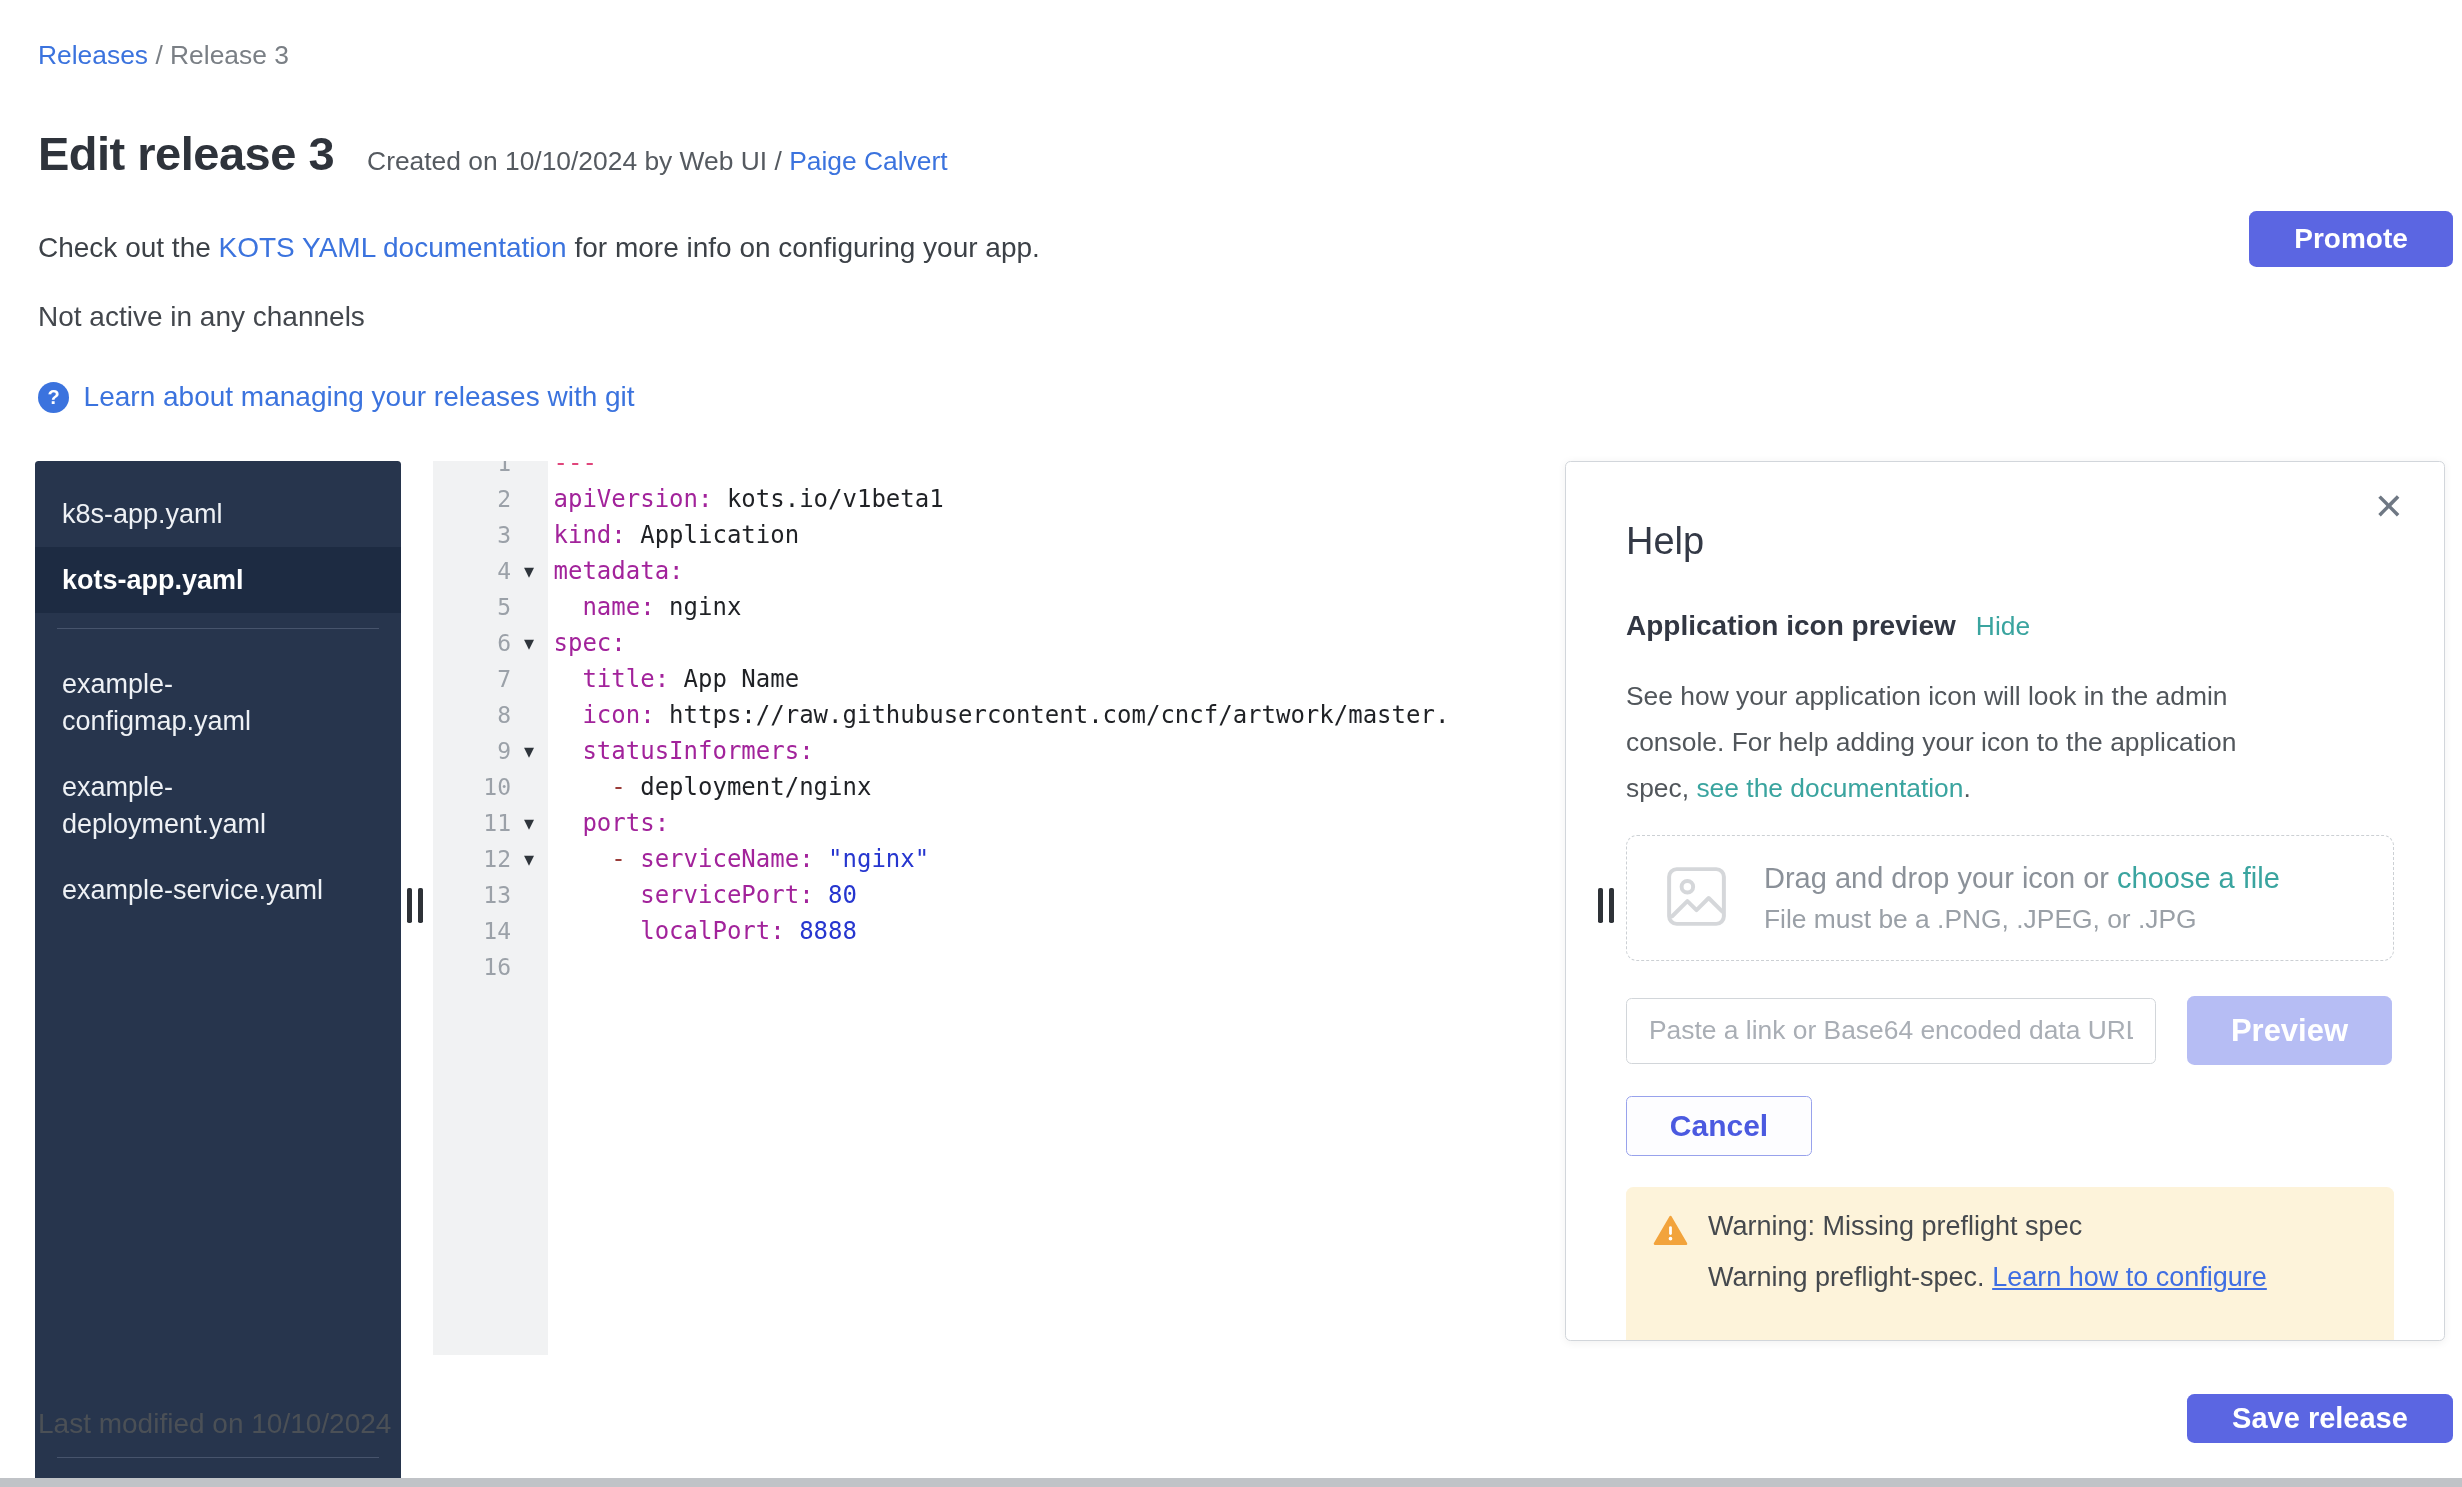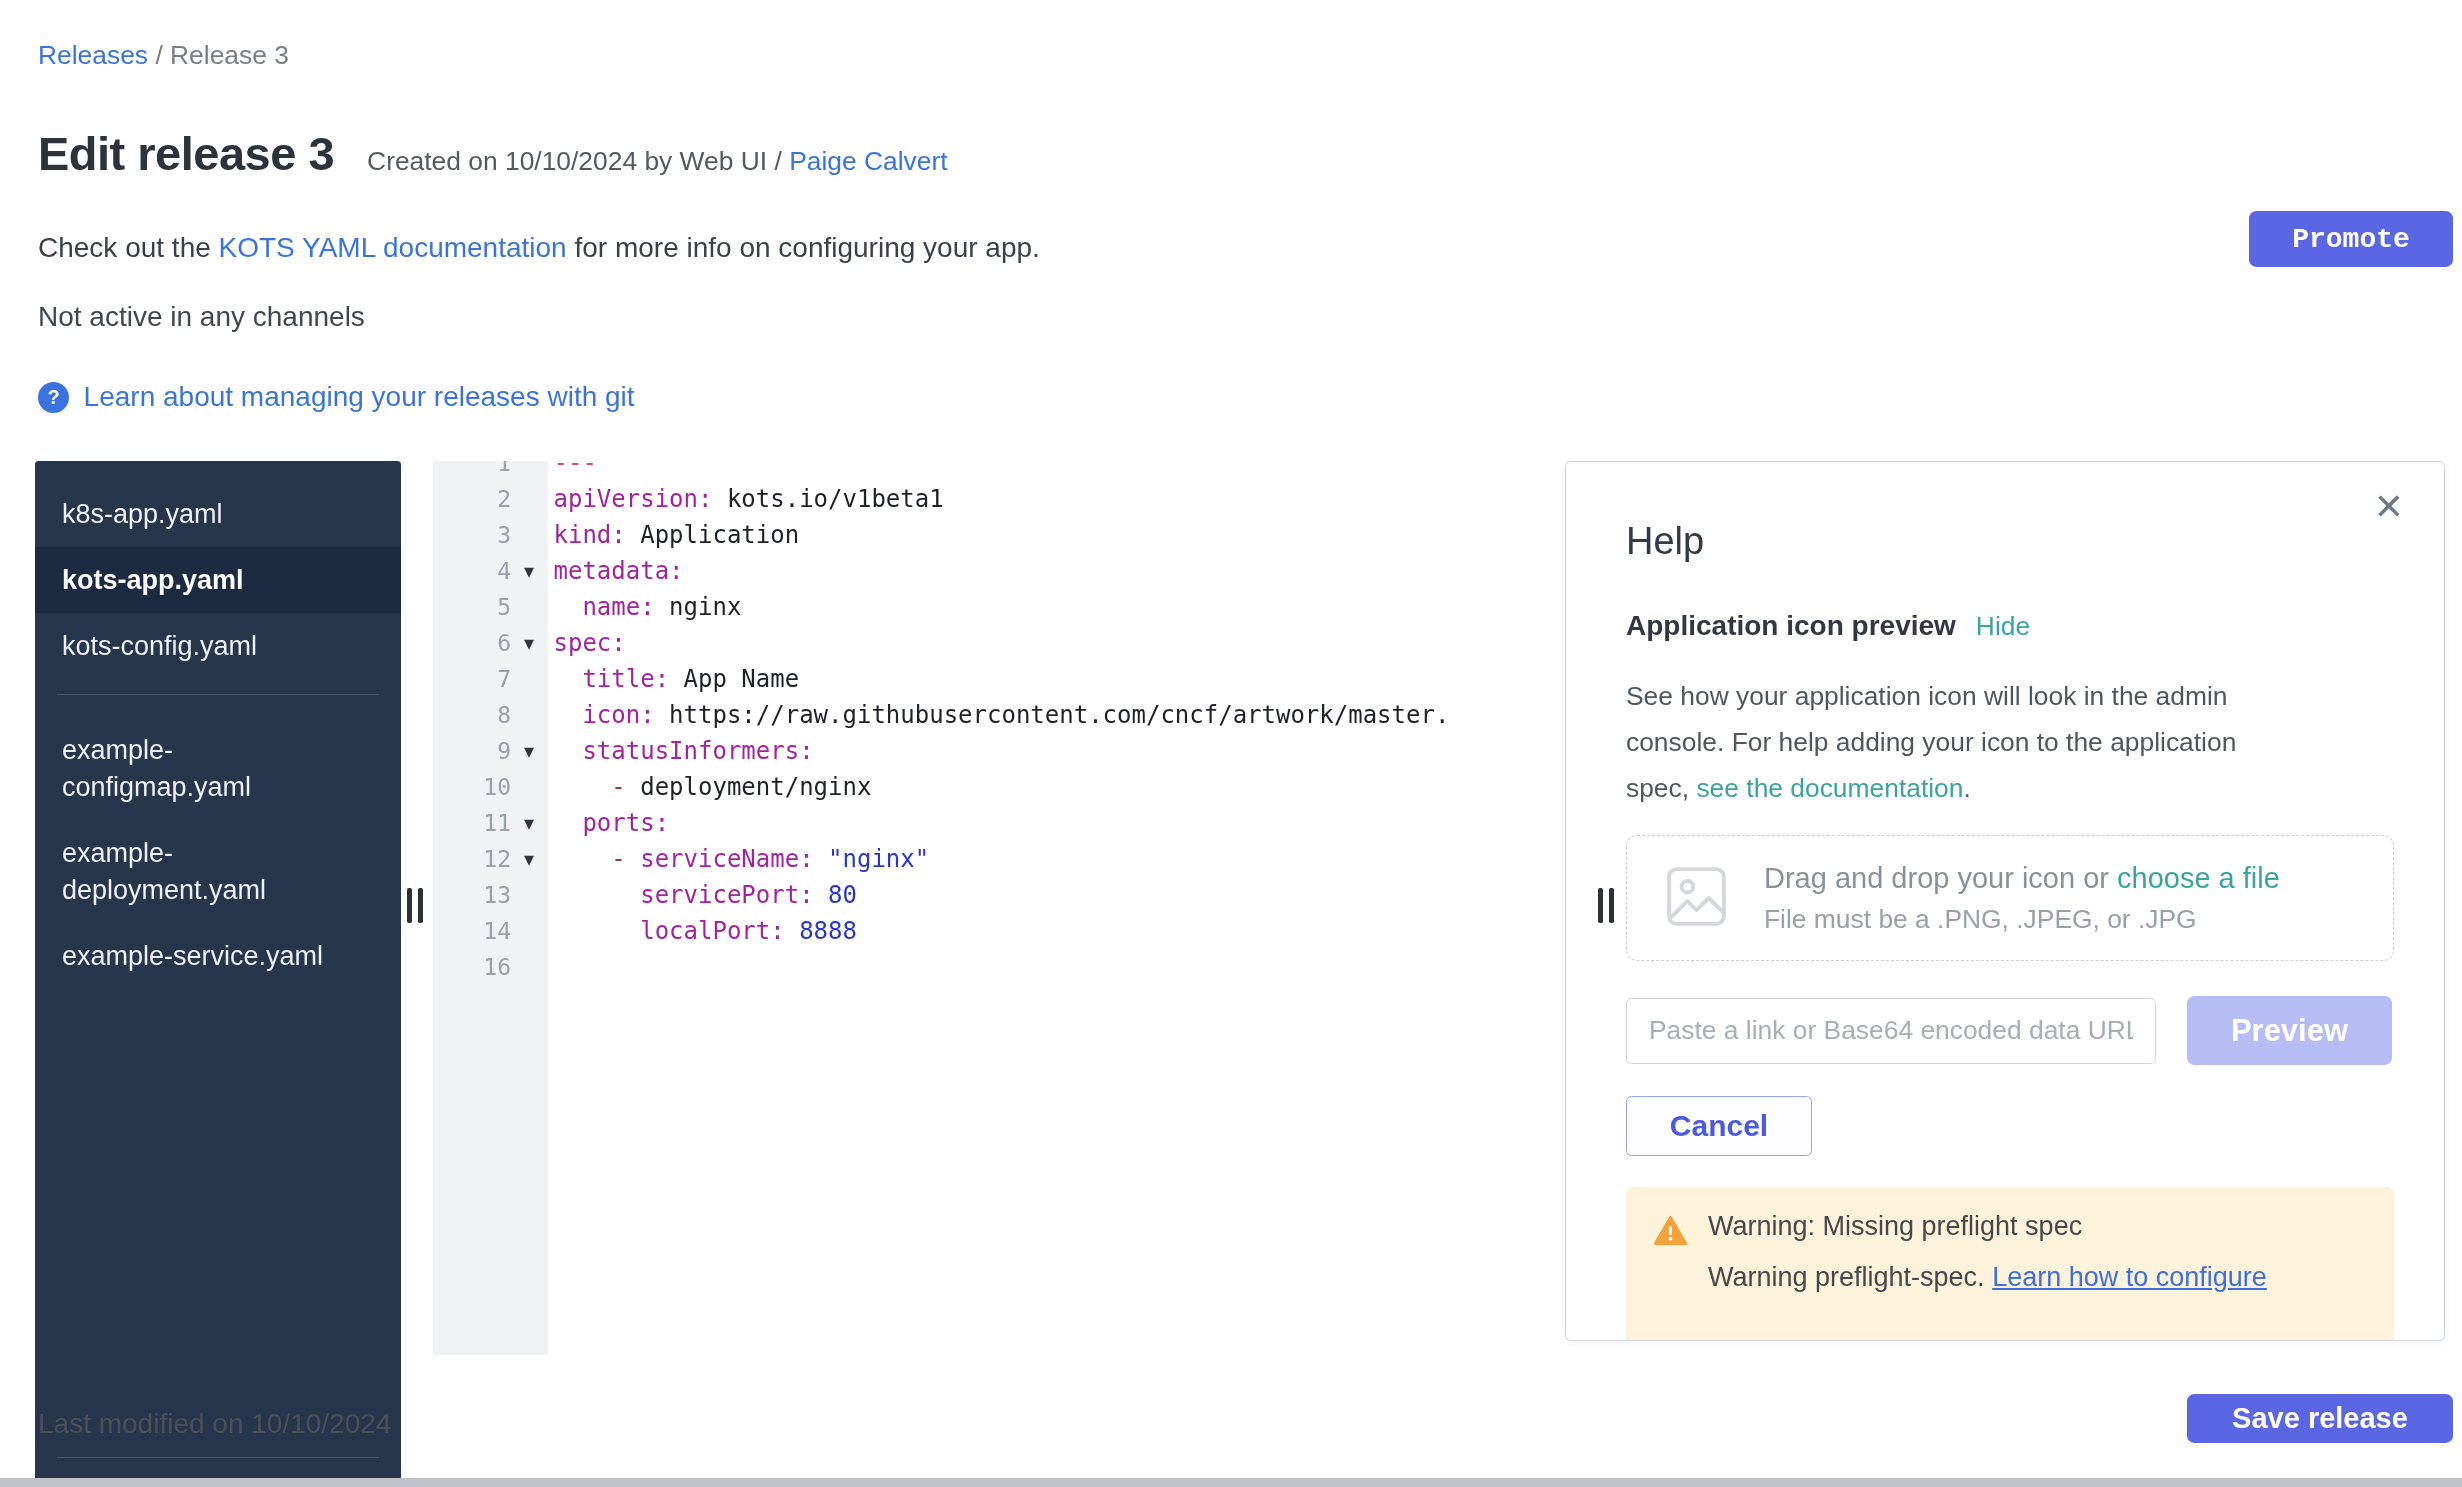--- a/index.html
+++ b/index.html
@@ -33,21 +33,21 @@
   .bc-sep,.bc-cur{color:#7a7f85}
   .title-row{position:absolute;left:38px;top:126px;display:flex;align-items:baseline}
   .title-row h1{font-size:47px;font-weight:700;color:#2e333b;letter-spacing:-0.5px}
   .created{margin-left:33px;font-size:26.4px;color:#555a60}
   .created a{color:var(--link)}
   .docs-row{position:absolute;left:38px;top:232px;font-size:28px;color:#3c4147}
   .docs-row a{color:var(--link)}
   .promote-btn{
     position:absolute;right:9px;top:211px;width:204px;height:56px;
     background:var(--accent);color:#fff;border:none;border-radius:7.3px;
-    font-size:28px;font-weight:700;font-family:Liberation Mono, monospace;cursor:pointer;
+    font-size:28px;font-weight:700;font-family:Liberation Sans, sans-serif;cursor:pointer;
     display:flex;align-items:center;justify-content:center;
   }
   .channel-status{position:absolute;left:38px;top:301px;font-size:28px;color:#43474d}
   .git-row{position:absolute;left:38px;top:381px;display:flex;align-items:center;gap:14.6px}
   .help-circle{
     width:31px;height:31px;border-radius:50%;background:var(--link);color:#fff;
     font-size:20px;font-weight:700;display:flex;align-items:center;justify-content:center;flex:0 0 auto;
   }
   .git-row a{color:var(--link);font-size:28px}
 
@@ -179,23 +179,20 @@
 </div>
 
 <div class="workspace">
 
   <aside class="sidebar">
     <div class="file-item">
       <span class="file-label">k8s-app.yaml</span>
     </div>
     <div class="file-item selected">
       <span class="file-label">kots-app.yaml</span>
-    </div>
-    <div class="file-item">
-      <span class="file-label">kots-config.yaml</span>
     </div>
     <div class="tree-divider"></div>
     <div class="file-item">
       <span class="file-label">example-configmap.yaml</span>
     </div>
     <div class="file-item">
       <span class="file-label">example-deployment.yaml</span>
     </div>
     <div class="file-item">
       <span class="file-label">example-service.yaml</span>

